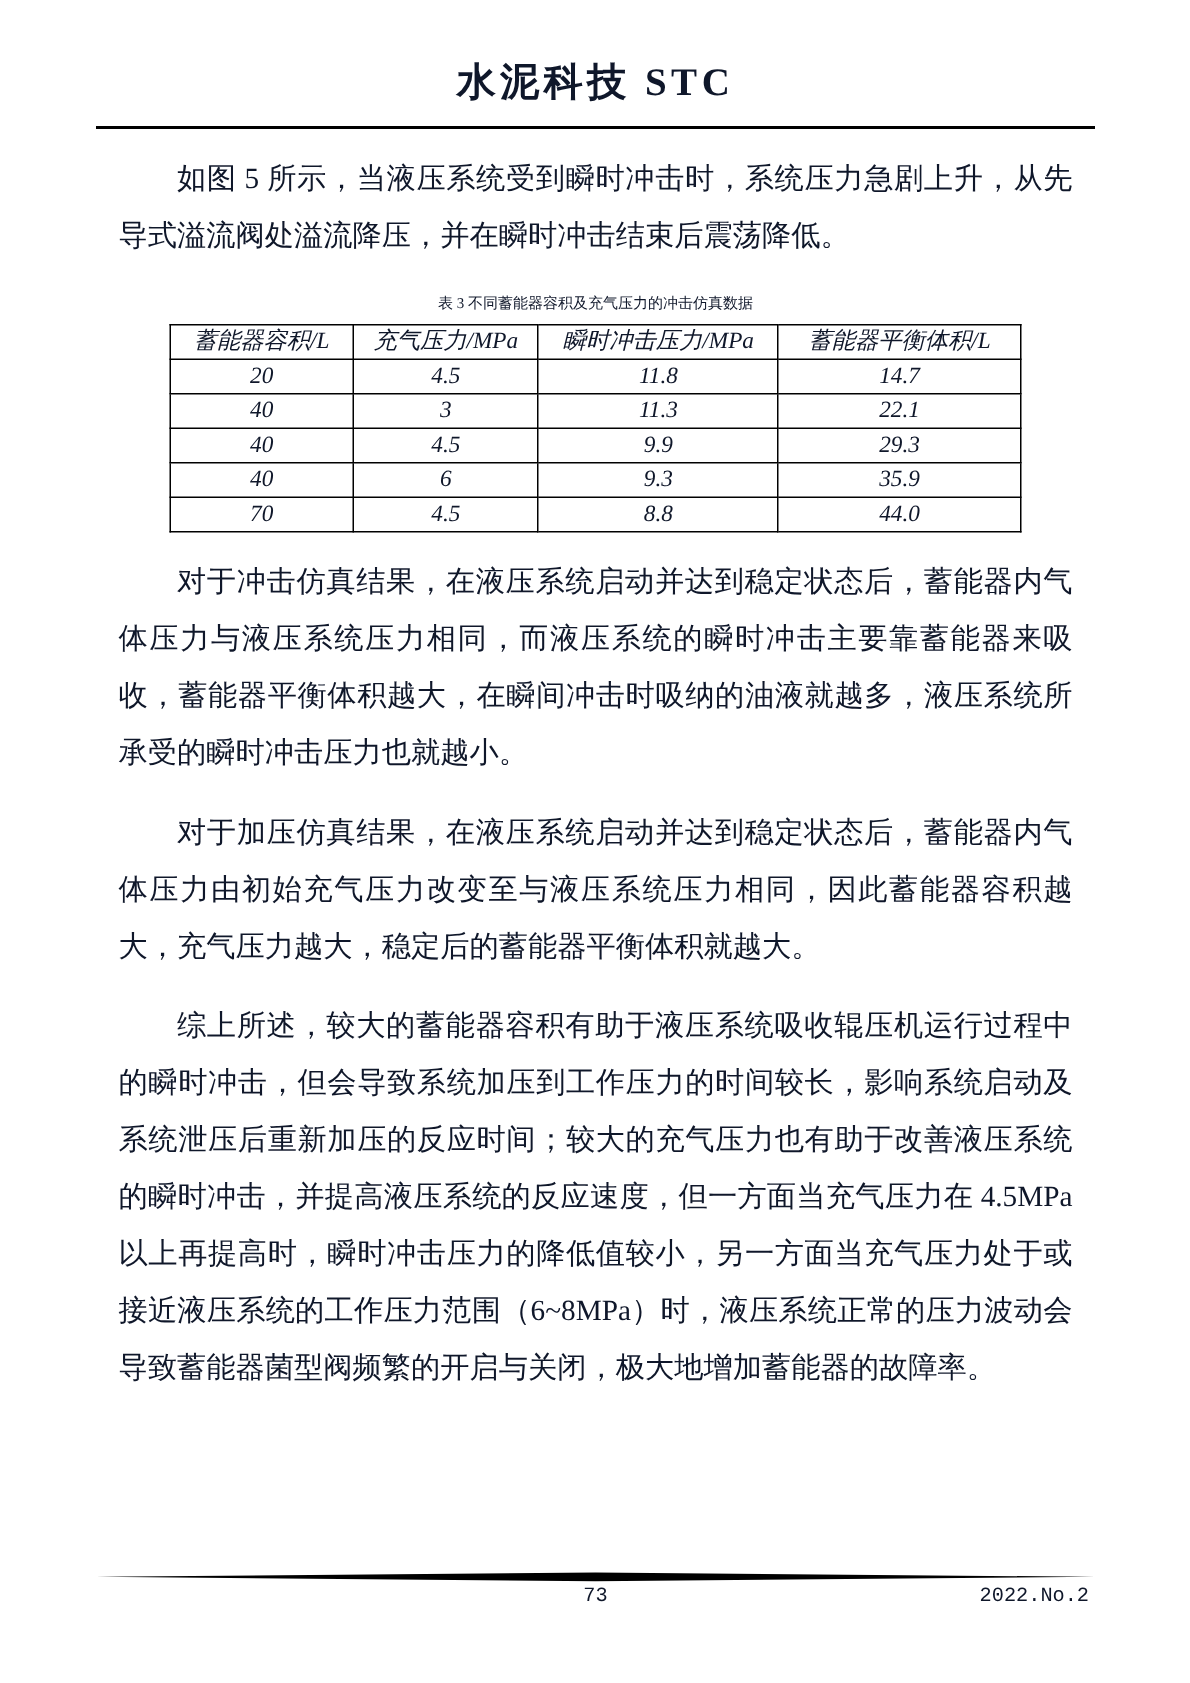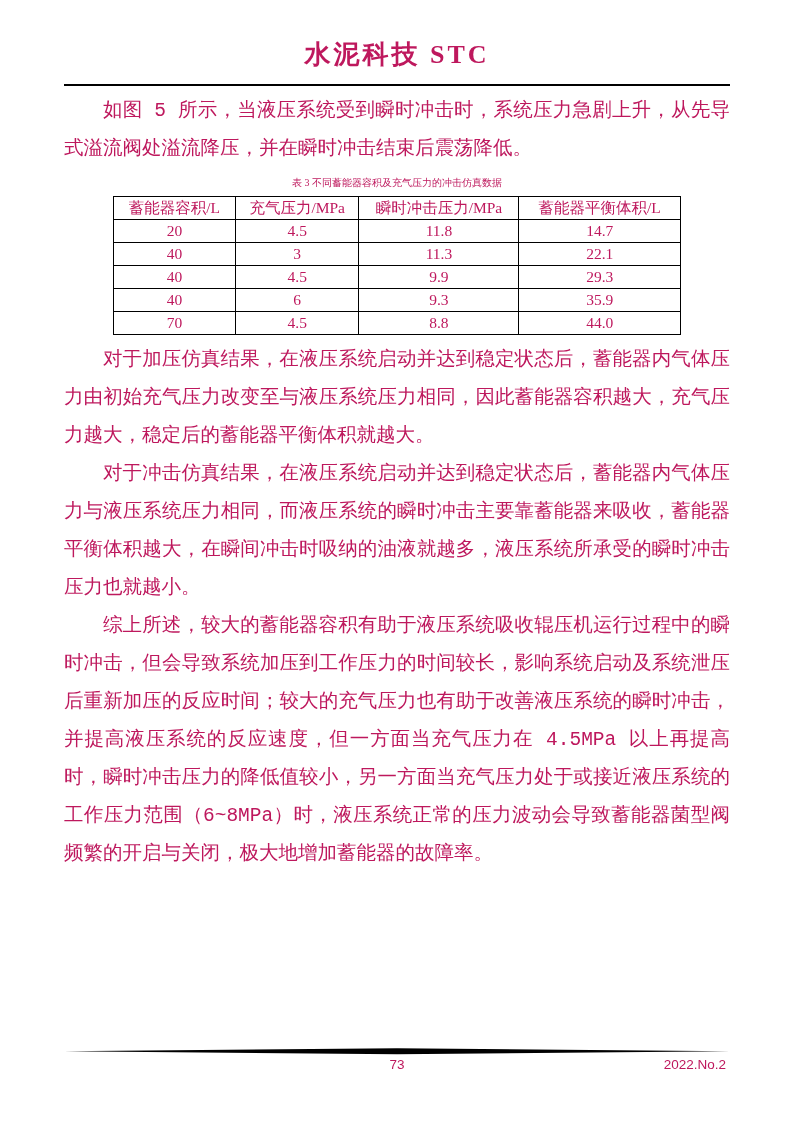--- a/index.html
+++ b/index.html
@@ -5,21 +5,21 @@
   html, body {
     margin: 0;
     padding: 0;
     background: #ffffff;
   }
   .page {
     position: relative;
     width: 793px;
     height: 1122px;
     background: #ffffff;
-    color: #be185d;
+    color: #0f172a;
     font-family: "Liberation Serif", "DejaVu Serif", serif;
     overflow: hidden;
   }
   .content {
     position: absolute;
     left: 64px;
     top: 38px;
     width: 666px;
   }
   .journal-title {
@@ -32,27 +32,26 @@
   }
   .header-rule {
     height: 0;
     border-top: 2px solid #000000;
     margin-top: 12px;
   }
   .body-text {
     margin-top: 6px;
   }
   .body-text p {
-    margin: 0;
+    margin: 15px;
     font-size: 19.5px;
     line-height: 38px;
     text-align: justify;
     text-indent: 2em;
     word-break: break-all;
-    font-family: Liberation Mono, monospace;
   }
   .table-caption {
     text-align: center;
     font-size: 10px;
     line-height: 22px;
     margin-top: 4px;
   }
   table.sim-table {
     border-collapse: collapse;
     width: 568px;
@@ -61,40 +60,41 @@
   }
   table.sim-table th,
   table.sim-table td {
     border: 1px solid #000000;
     font-weight: normal;
     text-align: center;
     font-size: 15.5px;
     height: 22px;
     padding: 0 2px;
     line-height: 22px;
+    font-style: italic;
   }
   table.sim-table col.c1 { width: 21.5%; }
   table.sim-table col.c2 { width: 21.8%; }
   table.sim-table col.c3 { width: 28.2%; }
   table.sim-table col.c4 { width: 28.5%; }
   .footer {
     position: absolute;
     left: 64px;
     width: 666px;
     top: 1048px;
   }
   .footer-rule-svg {
     display: block;
     width: 666px;
     height: 7px;
   }
   .footer-line {
     position: relative;
     height: 20px;
-    font-family: Liberation Sans, sans-serif;
+    font-family: Liberation Mono, monospace;
     font-size: 13.5px;
     line-height: 20px;
   }
   .page-number {
     position: absolute;
     left: 0;
     right: 0;
     text-align: center;
   }
   .issue-number {
@@ -159,22 +159,22 @@
           </tr>
           <tr>
             <td>70</td>
             <td>4.5</td>
             <td>8.8</td>
             <td>44.0</td>
           </tr>
         </tbody>
       </table>
 
+      <p>对于冲击仿真结果，在液压系统启动并达到稳定状态后，蓄能器内气体压力与液压系统压力相同，而液压系统的瞬时冲击主要靠蓄能器来吸收，蓄能器平衡体积越大，在瞬间冲击时吸纳的油液就越多，液压系统所承受的瞬时冲击压力也就越小。</p>
       <p>对于加压仿真结果，在液压系统启动并达到稳定状态后，蓄能器内气体压力由初始充气压力改变至与液压系统压力相同，因此蓄能器容积越大，充气压力越大，稳定后的蓄能器平衡体积就越大。</p>
-      <p>对于冲击仿真结果，在液压系统启动并达到稳定状态后，蓄能器内气体压力与液压系统压力相同，而液压系统的瞬时冲击主要靠蓄能器来吸收，蓄能器平衡体积越大，在瞬间冲击时吸纳的油液就越多，液压系统所承受的瞬时冲击压力也就越小。</p>
       <p>综上所述，较大的蓄能器容积有助于液压系统吸收辊压机运行过程中的瞬时冲击，但会导致系统加压到工作压力的时间较长，影响系统启动及系统泄压后重新加压的反应时间；较大的充气压力也有助于改善液压系统的瞬时冲击，并提高液压系统的反应速度，但一方面当充气压力在 4.5MPa 以上再提高时，瞬时冲击压力的降低值较小，另一方面当充气压力处于或接近液压系统的工作压力范围（6~8MPa）时，液压系统正常的压力波动会导致蓄能器菌型阀频繁的开启与关闭，极大地增加蓄能器的故障率。</p>
     </div>
   </div>
 
   <div class="footer">
     <svg class="footer-rule-svg" viewBox="0 0 666 7" preserveAspectRatio="none" aria-hidden="true">
       <polygon points="0,3.2 333,0.3 666,3.2 333,6.2" fill="#000000"></polygon>
     </svg>
     <div class="footer-line">
       <span class="page-number">73</span>

